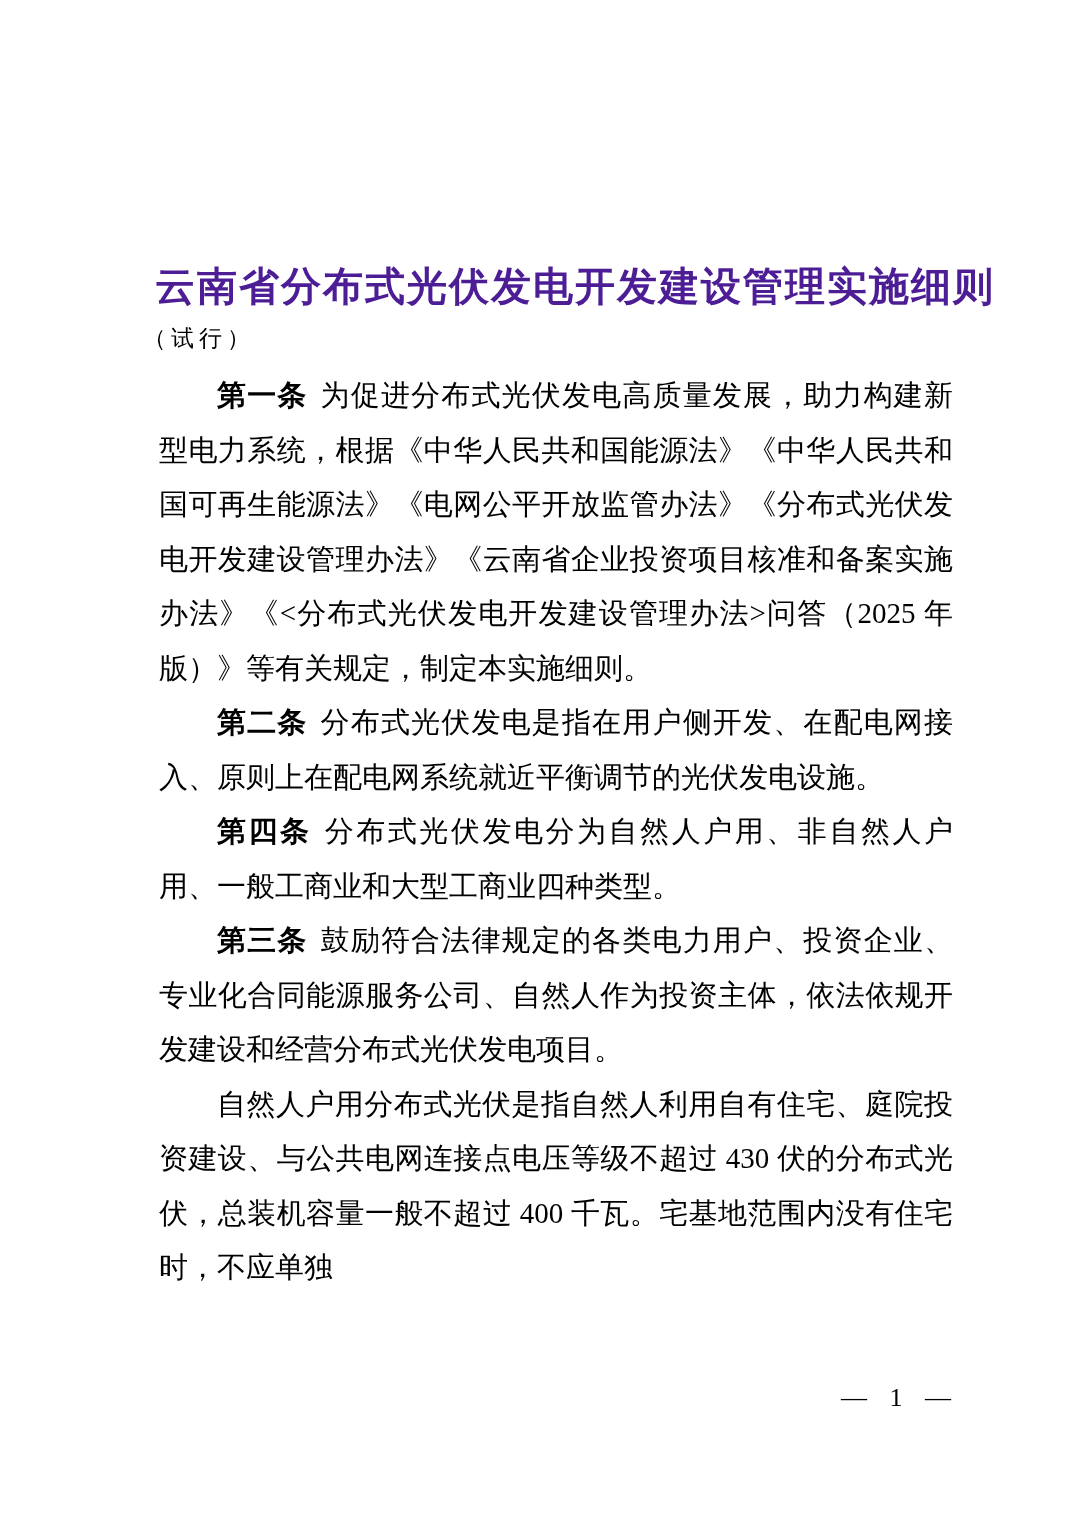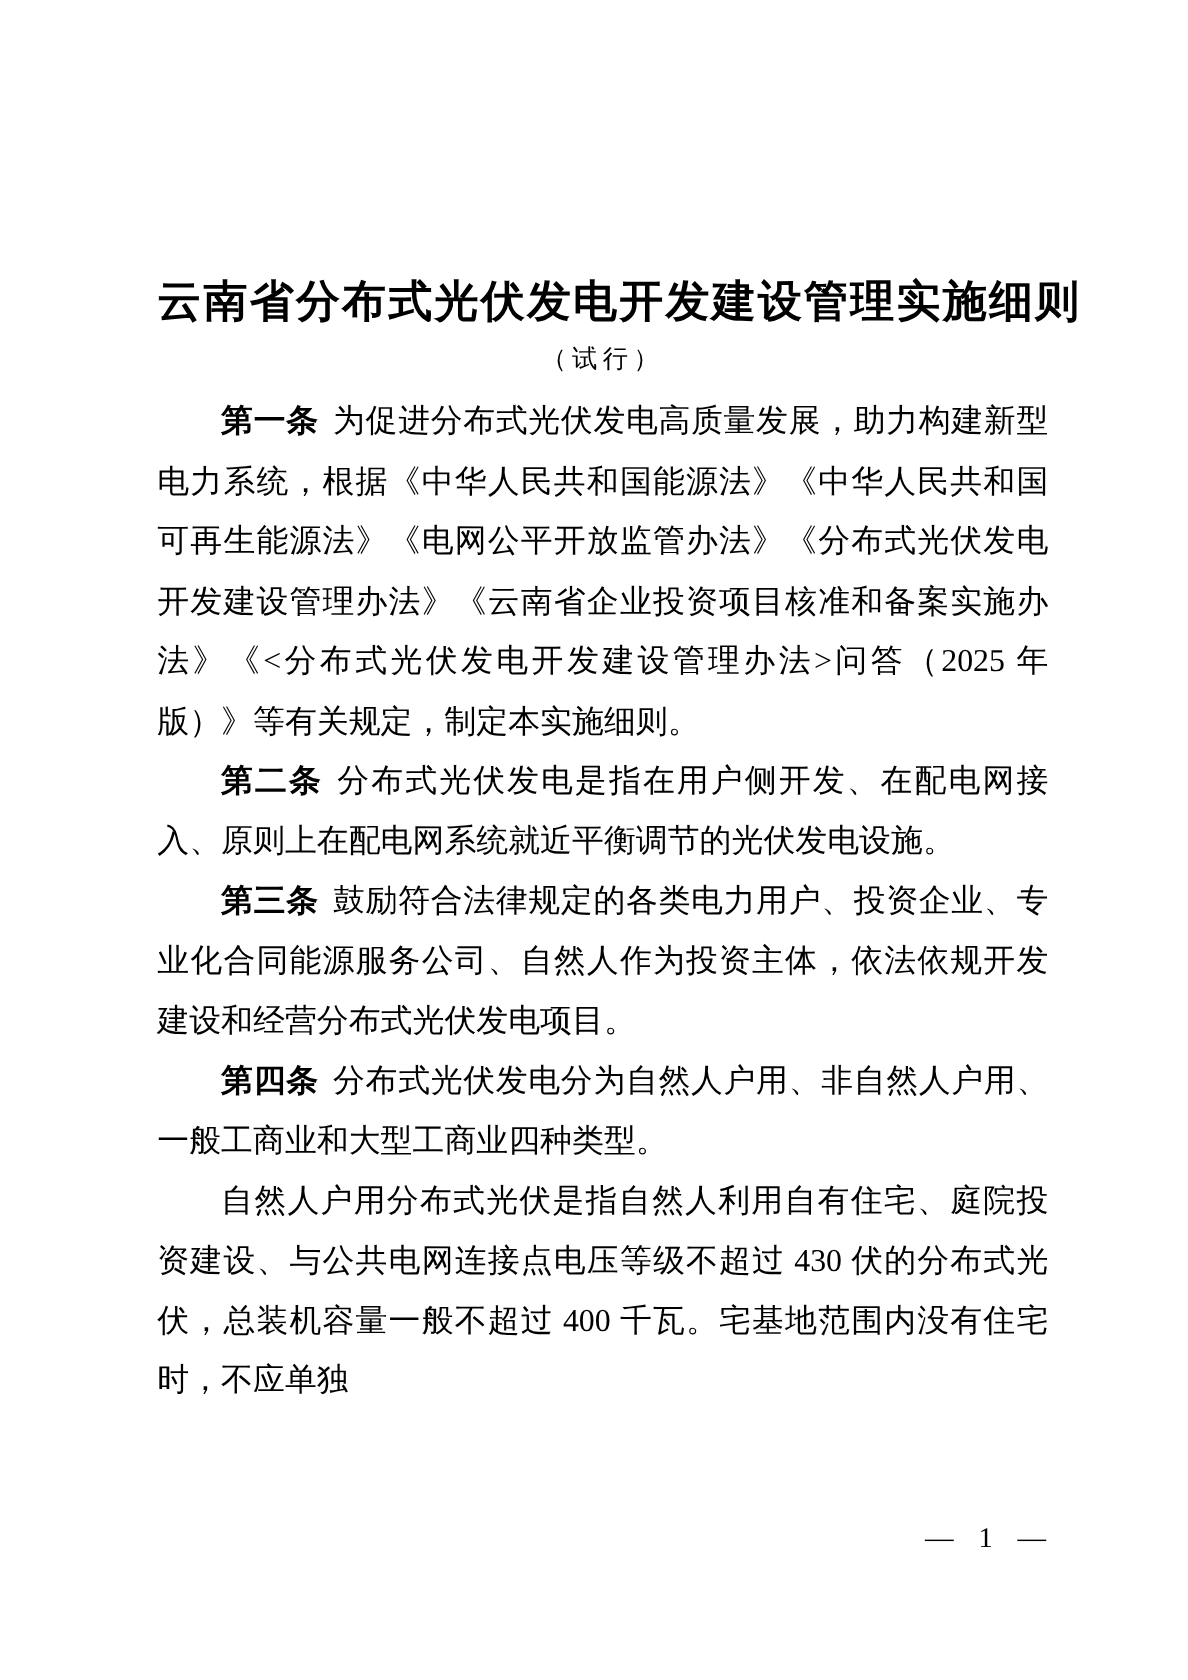--- a/index.html
+++ b/index.html
@@ -19,53 +19,54 @@
   }
   .content {
     position: absolute;
     left: 143px;
     top: 0;
     width: 810px;
     padding-top: 250px;
     box-sizing: content-box;
   }
   .doc-title {
-    margin: 0;
+    margin: 12px;
     font-family: "Liberation Sans", "DejaVu Sans", sans-serif;
     font-weight: 900;
     font-size: 40px;
     line-height: 48px;
     text-align: center;
     letter-spacing: 2px;
     white-space: nowrap;
-    color: #000000;
+    color: #4c1d95;
   }
   .doc-subtitle {
     margin: 14px 0 0 0;
     font-size: 23px;
     line-height: 30px;
-    text-align: center;
+    text-align: left;
     letter-spacing: 5px;
     font-family: "Liberation Serif", "DejaVu Serif", serif;
   }
   .chapter-heading {
     margin: 86px 0 0 0;
     font-family: "Liberation Sans", "DejaVu Sans", sans-serif;
     font-weight: bold;
     font-size: 28px;
     line-height: 34px;
     text-align: center;
     letter-spacing: 1px;
   }
   .body-text {
     margin-top: 14px;
     font-size: 29px;
     line-height: 54.5px;
     text-align: justify;
     text-justify: inter-ideograph;
+    margin-left: 16px;
   }
   .para {
     margin: 0;
     text-indent: 2em;
   }
   .lead {
     font-weight: bold;
     margin-right: 0.45em;
   }
   .lead:empty {
@@ -93,23 +94,23 @@
 
     <div class="doc-subtitle">（试行）</div>
 
 
     <div class="body-text">
 
       <p class="para"><b class="lead">第一条</b><span>为促进分布式光伏发电高质量发展，助力构建新型电力系统，根据《中华人民共和国能源法》《中华人民共和国可再生能源法》《电网公平开放监管办法》《分布式光伏发电开发建设管理办法》《云南省企业投资项目核准和备案实施办法》《&lt;分布式光伏发电开发建设管理办法&gt;问答（2025 年版）》等有关规定，制定本实施细则。</span></p>
 
       <p class="para"><b class="lead">第二条</b><span>分布式光伏发电是指在用户侧开发、在配电网接入、原则上在配电网系统就近平衡调节的光伏发电设施。</span></p>
 
+      <p class="para"><b class="lead">第四条</b><span>分布式光伏发电分为自然人户用、非自然人户用、一般工商业和大型工商业四种类型。</span></p>
+
       <p class="para"><b class="lead">第三条</b><span>鼓励符合法律规定的各类电力用户、投资企业、专业化合同能源服务公司、自然人作为投资主体，依法依规开发建设和经营分布式光伏发电项目。</span></p>
-
-      <p class="para"><b class="lead">第四条</b><span>分布式光伏发电分为自然人户用、非自然人户用、一般工商业和大型工商业四种类型。</span></p>
 
       <p class="para"><span>自然人户用分布式光伏是指自然人利用自有住宅、庭院投资建设、与公共电网连接点电压等级不超过 430 伏的分布式光伏，总装机容量一般不超过 400 千瓦。宅基地范围内没有住宅时，不应单独</span></p>
 
     </div>
   </div>
 
   <div class="page-number">— 1 —</div>
 </div>
 
 </body></html>

